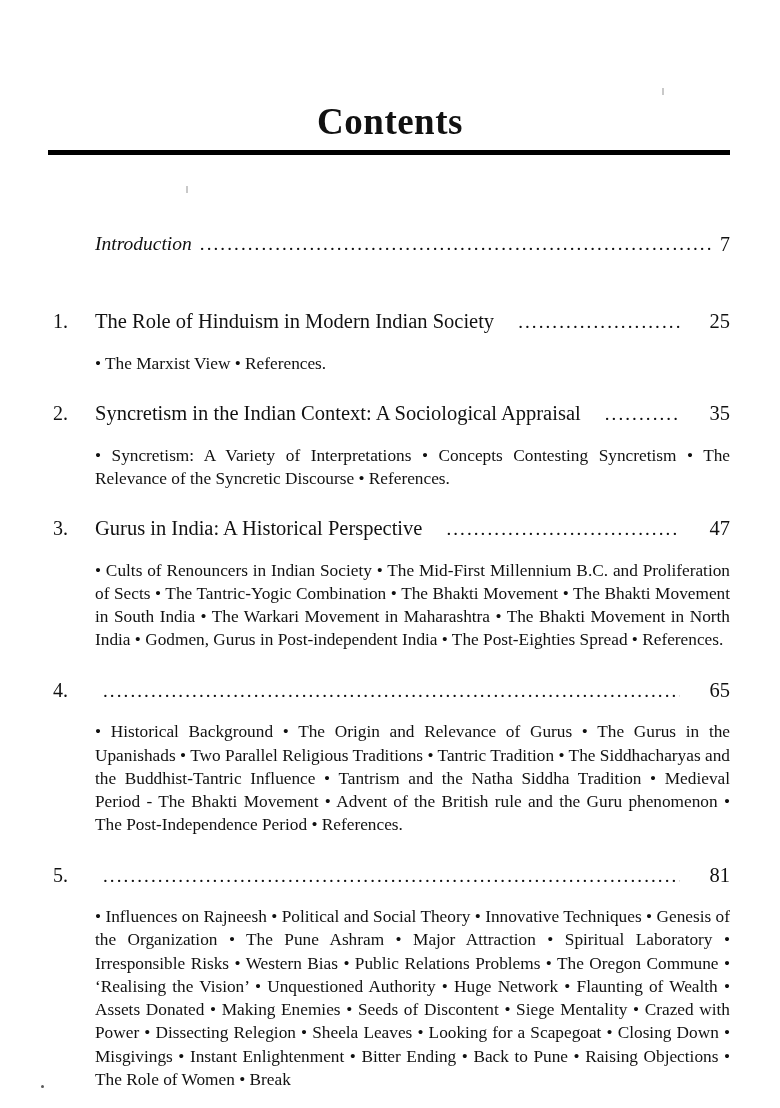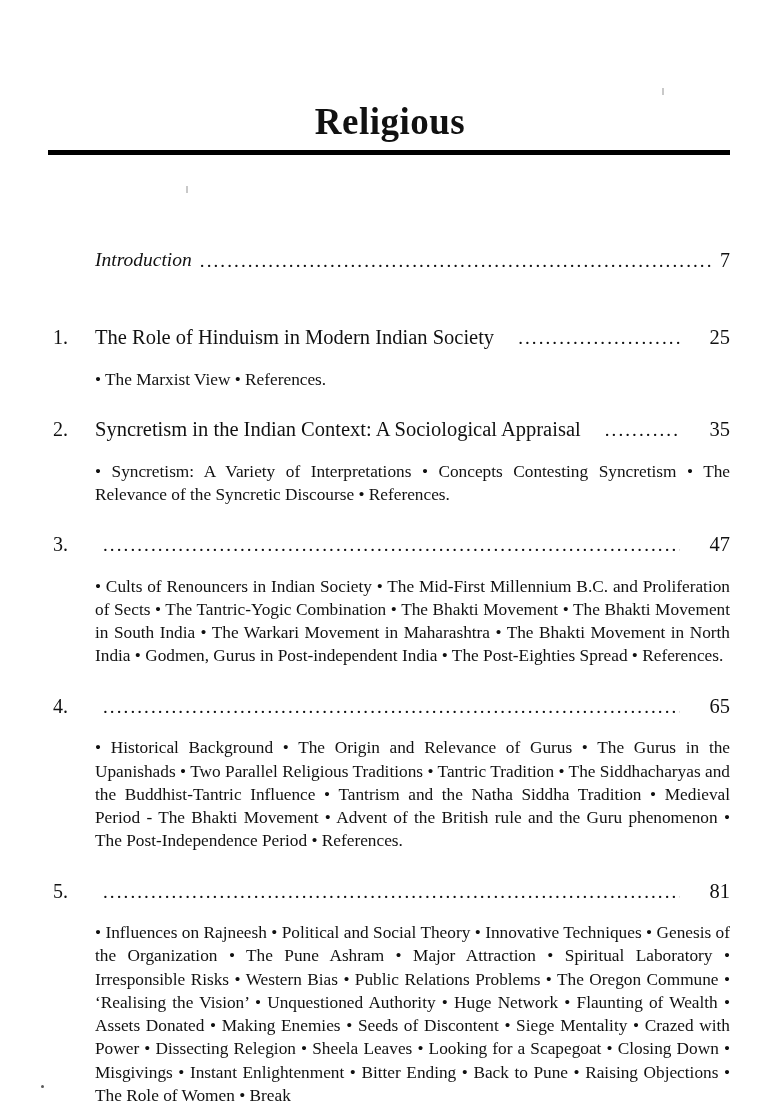--- a/index.html
+++ b/index.html
@@ -55,23 +55,22 @@
     position: relative;
     margin: 0 0 0 0;
     padding: 0 50px 0 95px;
     font-size: 19.5px;
     font-style: italic;
     line-height: 1.25;
     white-space: nowrap;
   }
   .intro-row .leader-wrap {
     display: inline-flex;
-    align-items: center;
+    align-items: flex-start;
     width: 100%;
-    margin-top: 16px;
   }
   .intro-label { flex: 0 0 auto; }
   .intro-row .leaders {
     flex: 1 1 auto;
     overflow: hidden;
     white-space: nowrap;
     font-style: normal;
     letter-spacing: 2.1px;
     font-size: 19px;
     margin: 0 6px 0 8px;
@@ -144,21 +143,21 @@
     background: #c9c9c9;
     width: 2px;
     height: 7px;
   }
 </style>
 </head>
 <body>
 
 <div id="page">
 
-  <h1 class="page-title">Religious</h1>
+  <h1 class="page-title">Contents</h1>
   <div class="title-rule"></div>
 
   <div class="toc">
 
     <div class="intro-row">
       <span class="leader-wrap">
         <span class="intro-label">Introduction</span>
         <span class="leaders">.................................................................................................</span>
         <span class="pageno">7</span>
       </span>
@@ -180,20 +179,21 @@
         <span class="t-label">Syncretism in the Indian Context: A Sociological Appraisal</span>
         <span class="leaders">..............................................................................................................................</span>
         <span class="pageno">35</span>
       </div>
       <div class="sub">• Syncretism: A Variety of Interpretations • Concepts Contesting Syncretism • The Relevance of the Syncretic Discourse • References.</div>
     </div>
 
     <div class="entry">
       <span class="num">3.</span>
       <div class="entry-title-line">
+        <span class="t-label">Gurus in India: A Historical Perspective</span>
         <span class="leaders">..............................................................................................................................</span>
         <span class="pageno">47</span>
       </div>
       <div class="sub">• Cults of Renouncers in Indian Society • The Mid-First Millennium B.C. and Proliferation of Sects • The Tantric-Yogic Combination • The Bhakti Movement • The Bhakti Movement in South India • The Warkari Movement in Maharashtra • The Bhakti Movement in North India • Godmen, Gurus in Post-independent India • The Post-Eighties Spread • References.</div>
     </div>
 
     <div class="entry">
       <span class="num">4.</span>
       <div class="entry-title-line">
         <span class="leaders">..............................................................................................................................</span>

